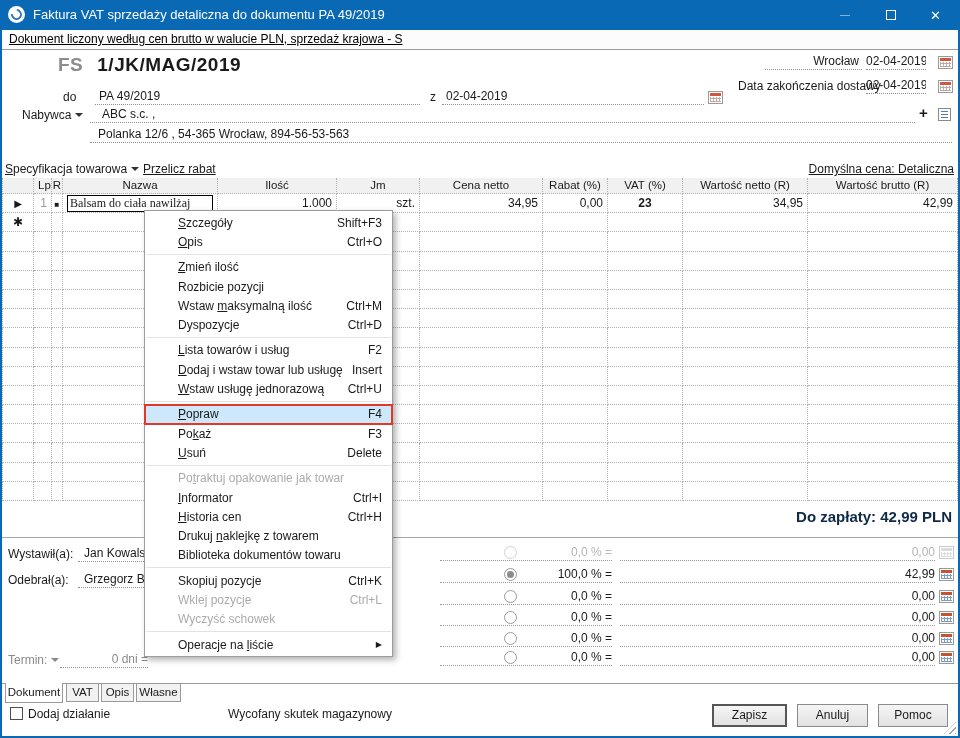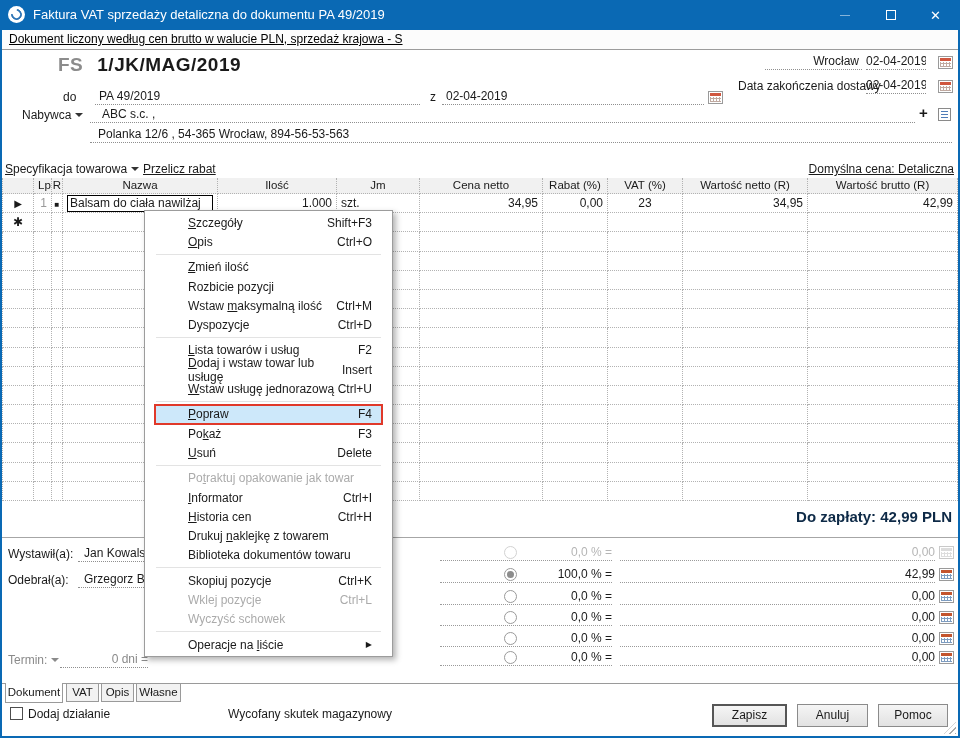--- a/index.html
+++ b/index.html
@@ -45,21 +45,21 @@
 .trow.head .tc{height:16px;line-height:15px;background:#f1f1f1;text-align:center;font-size:11.5px}
 .tc{height:19.2px;line-height:18px;border-right:1px dotted #b2b2b2;border-bottom:1px dotted #b2b2b2;overflow:hidden;white-space:nowrap;padding:0 4px;flex:none}
 .tc:first-child{border-left:1px dotted #b2b2b2}
 .tc.r{text-align:right}
 .tc.c{text-align:center;padding:0}
 .sel-arrow{font-size:10px;line-height:18px}
 .lp-gray{color:#9a9a9a}
 .sq{font-size:8px}
 .edit-box{border:1px solid #000;height:17px;line-height:15px;margin-top:1px;padding:0 2px;background:#fff;white-space:nowrap;overflow:hidden}
 
-#context-menu{position:absolute;left:144px;top:210px;width:249px;background:#fff;border:1px solid #9c9c9c;box-shadow:3px 3px 6px rgba(0,0,0,.3);padding:2px 10px;z-index:50}
+#context-menu{position:absolute;left:144px;top:210px;width:249px;background:#fff;border:1px solid #9c9c9c;box-shadow:3px 3px 6px rgba(0,0,0,.3);padding:2px 0;z-index:50}
 .mi{display:flex;align-items:center;height:19.3px;padding:0 10px 0 33px;font-size:12px;cursor:default}
 .mi-sc{margin-left:auto;display:flex;align-items:center;gap:4px}
 .mi.dis{color:#ababab}
 .mi.hl{background:#cde8fa;outline:2px solid #e0392a;outline-offset:-1px}
 .msep{border-top:1px solid #e3e3e3;margin:2px 1px;height:2px}
 .sub-arrow{font-size:8px;line-height:10px}
 
 .summary{position:absolute;right:8px;top:508px;font-size:15px;font-weight:bold;color:#0e2a47;white-space:nowrap}
 .hrule{position:absolute;left:2px;right:2px;top:537px;border-top:1px solid #a6a6a6}
 .radio{position:absolute;left:504px;width:13px;height:13px;border:1px solid #9a9a9a;border-radius:50%;background:#fff}
@@ -143,28 +143,28 @@
         <div class="tc r" style="width: 123px;">Cena netto</div>
         <div class="tc r" style="width: 65px;">Rabat (%)</div>
         <div class="tc c" style="width: 75px;">VAT (%)</div>
         <div class="tc r" style="width: 125px;">Wartość netto (R)</div>
         <div class="tc r" style="width: 150px;">Wartość brutto (R)</div>
       </div>
       <div class="trow">
         <div class="tc c" style="width: 32px;"><span class="sel-arrow">▶</span></div>
         <div class="tc r" style="width: 18px;"><span class="lp-gray">1</span></div>
         <div class="tc c" style="width: 11px;"><span class="sq">■</span></div>
-        <div class="tc l" style="width: 155px;">
+        <div class="tc l" style="width: 155px; font-family: Liberation Serif, serif;">
           <div class="edit-box">Balsam do ciała nawilżaj</div>
         </div>
         <div class="tc r" style="width: 119px;">1.000</div>
-        <div class="tc l" style="width: 83px;">szt.</div>
+        <div class="tc l" style="width: 83px; text-align: right;">szt.</div>
         <div class="tc r" style="width: 123px;">34,95</div>
         <div class="tc r" style="width: 65px;">0,00</div>
-        <div class="tc c" style="width: 75px;">23</div>
+        <div class="tc c" style="width: 75px; font-weight: bold;">23</div>
         <div class="tc r" style="width: 125px;">34,95</div>
         <div class="tc r" style="width: 150px;">42,99</div>
       </div>
       <div class="trow">
         <div class="tc c" style="width: 32px;"><span>✱</span></div>
         <div class="tc r" style="width: 18px;"></div>
         <div class="tc c" style="width: 11px;"></div>
         <div class="tc l" style="width: 155px;"></div>
         <div class="tc r" style="width: 119px;"></div>
         <div class="tc l" style="width: 83px;"></div>

